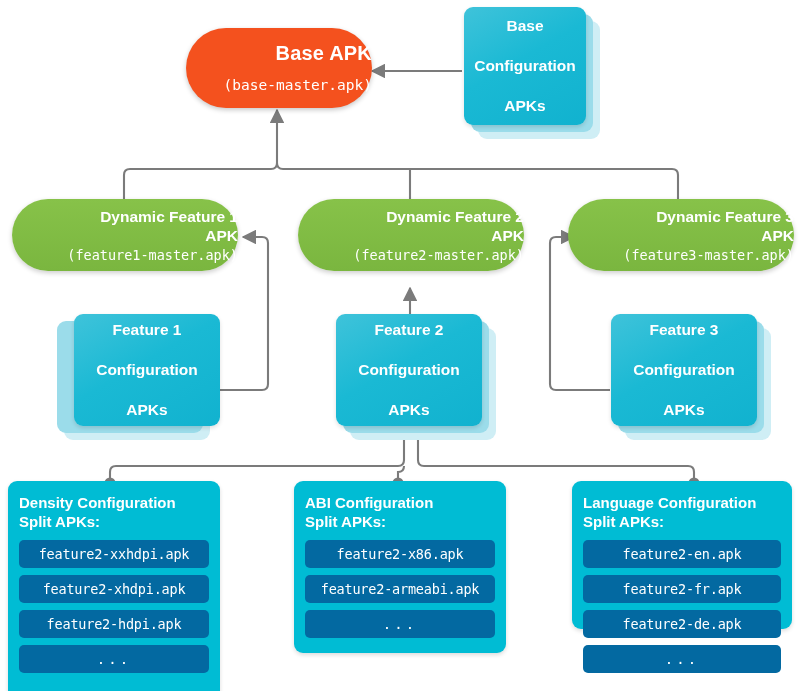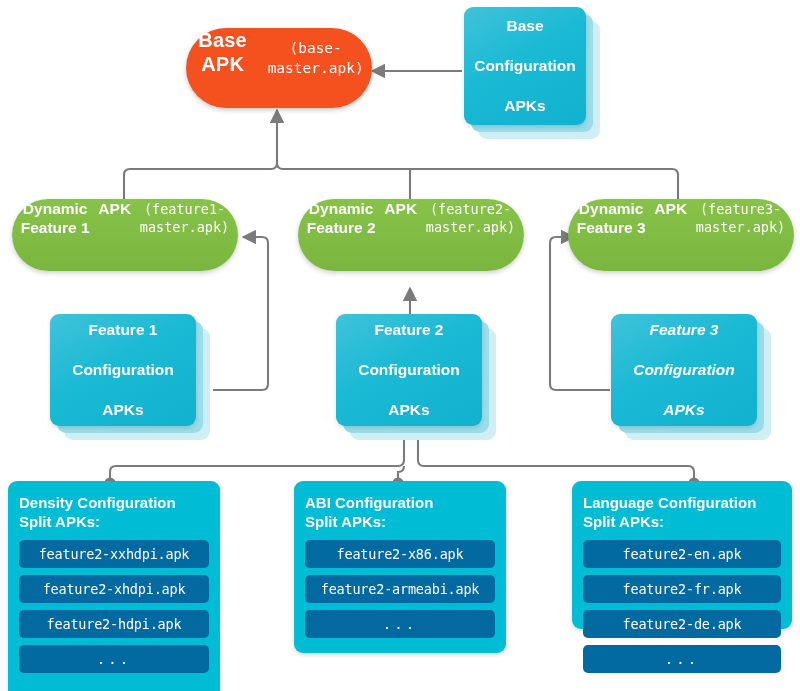--- a/index.html
+++ b/index.html
@@ -5,22 +5,22 @@
   html,body{margin:0;padding:0;background:#ffffff;}
   body{width:800px;height:691px;position:relative;overflow:hidden;
        font-family:"Liberation Sans",sans-serif;-webkit-font-smoothing:antialiased;}
 
   #canvas{position:absolute;left:0;top:0;width:800px;height:691px;}
 
   
   #wires{position:absolute;left:0;top:0;width:800px;height:691px;pointer-events:none;}
 
   
-  .node{position:absolute;box-sizing:border-box;display:flex;
-        align-items:flex-start;justify-content:center;color:#ffffff;text-align:center;}
+  .node{position:absolute;box-sizing:border-box;display:flex;flex-direction:column;
+        align-items:flex-end;justify-content:center;color:#ffffff;text-align:center;}
 
   
   .pill-base{border-radius:40px;background:#f4511e;
              box-shadow:0 2px 5px rgba(0,0,0,.22);}
   .pill-base .t1{font-size:20px;font-weight:bold;line-height:24px;letter-spacing:.2px;}
   .pill-base .t2{font-family:"DejaVu Sans Mono","Liberation Mono",monospace;
                  font-size:14.5px;line-height:20px;margin-top:10px;}
 
   
   .pill-feat{border-radius:36px;background:#7cb342;
@@ -122,42 +122,42 @@
 
   <div class="node pill-feat" style="left:568px;top:199px;width:226px;height:72px;">
     <div class="t1">Dynamic Feature 3</div>
     <div class="t1">APK</div>
     <div class="t2">(feature3-master.apk)</div>
   </div>
 
   <div class="stack" style="left:50px;top:314px;width:164px;height:130px;">
     <div class="sh s2" style="width:146px;height:112px;"></div>
     <div class="sh s1" style="width:146px;height:112px;"></div>
-    <div class="face" style="width:146px;height:112px;">
+    <div class="face" style="width:146px;height:112px;margin-left:24px;">
       <span>
         <span>Feature 1</span><br>
         <span>Configuration</span><br>
         <span>APKs</span>
       </span>
     </div>
   </div>
 
   <div class="stack" style="left:336px;top:314px;width:164px;height:130px;">
     <div class="sh s2" style="width:146px;height:112px;"></div>
     <div class="sh s1" style="width:146px;height:112px;"></div>
     <div class="face" style="width:146px;height:112px;">
       <span>
         <span>Feature 2</span><br>
         <span>Configuration</span><br>
         <span>APKs</span>
       </span>
     </div>
   </div>
 
-  <div class="stack" style="left:611px;top:314px;width:164px;height:130px;font-style:italic;">
+  <div class="stack" style="left:611px;top:314px;width:164px;height:130px;">
     <div class="sh s2" style="width:146px;height:112px;"></div>
     <div class="sh s1" style="width:146px;height:112px;"></div>
     <div class="face" style="width:146px;height:112px;">
       <span>
         <span>Feature 3</span><br>
         <span>Configuration</span><br>
         <span>APKs</span>
       </span>
     </div>
   </div>

